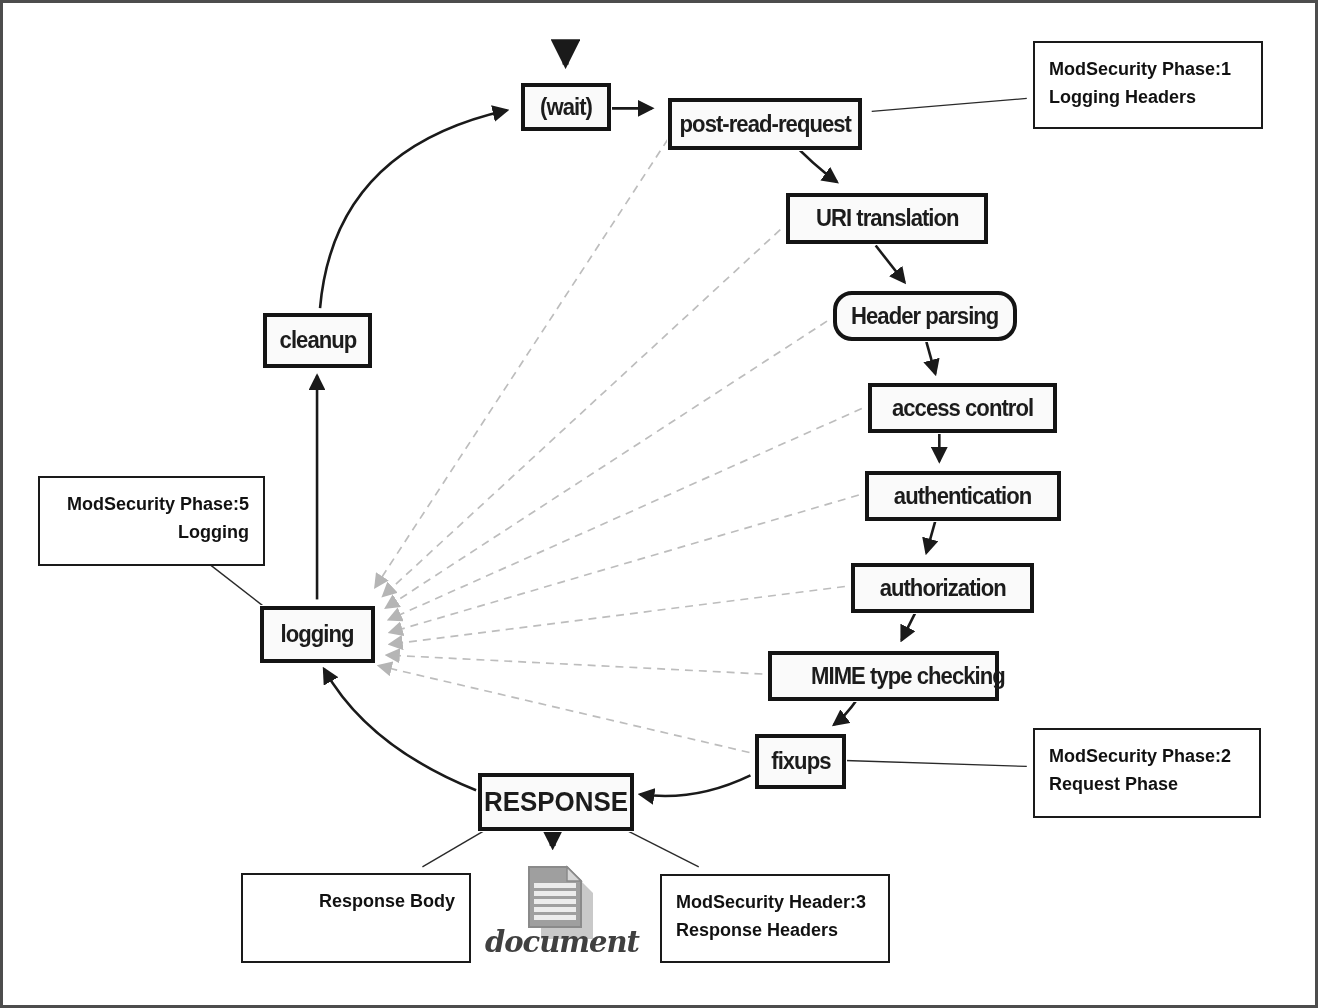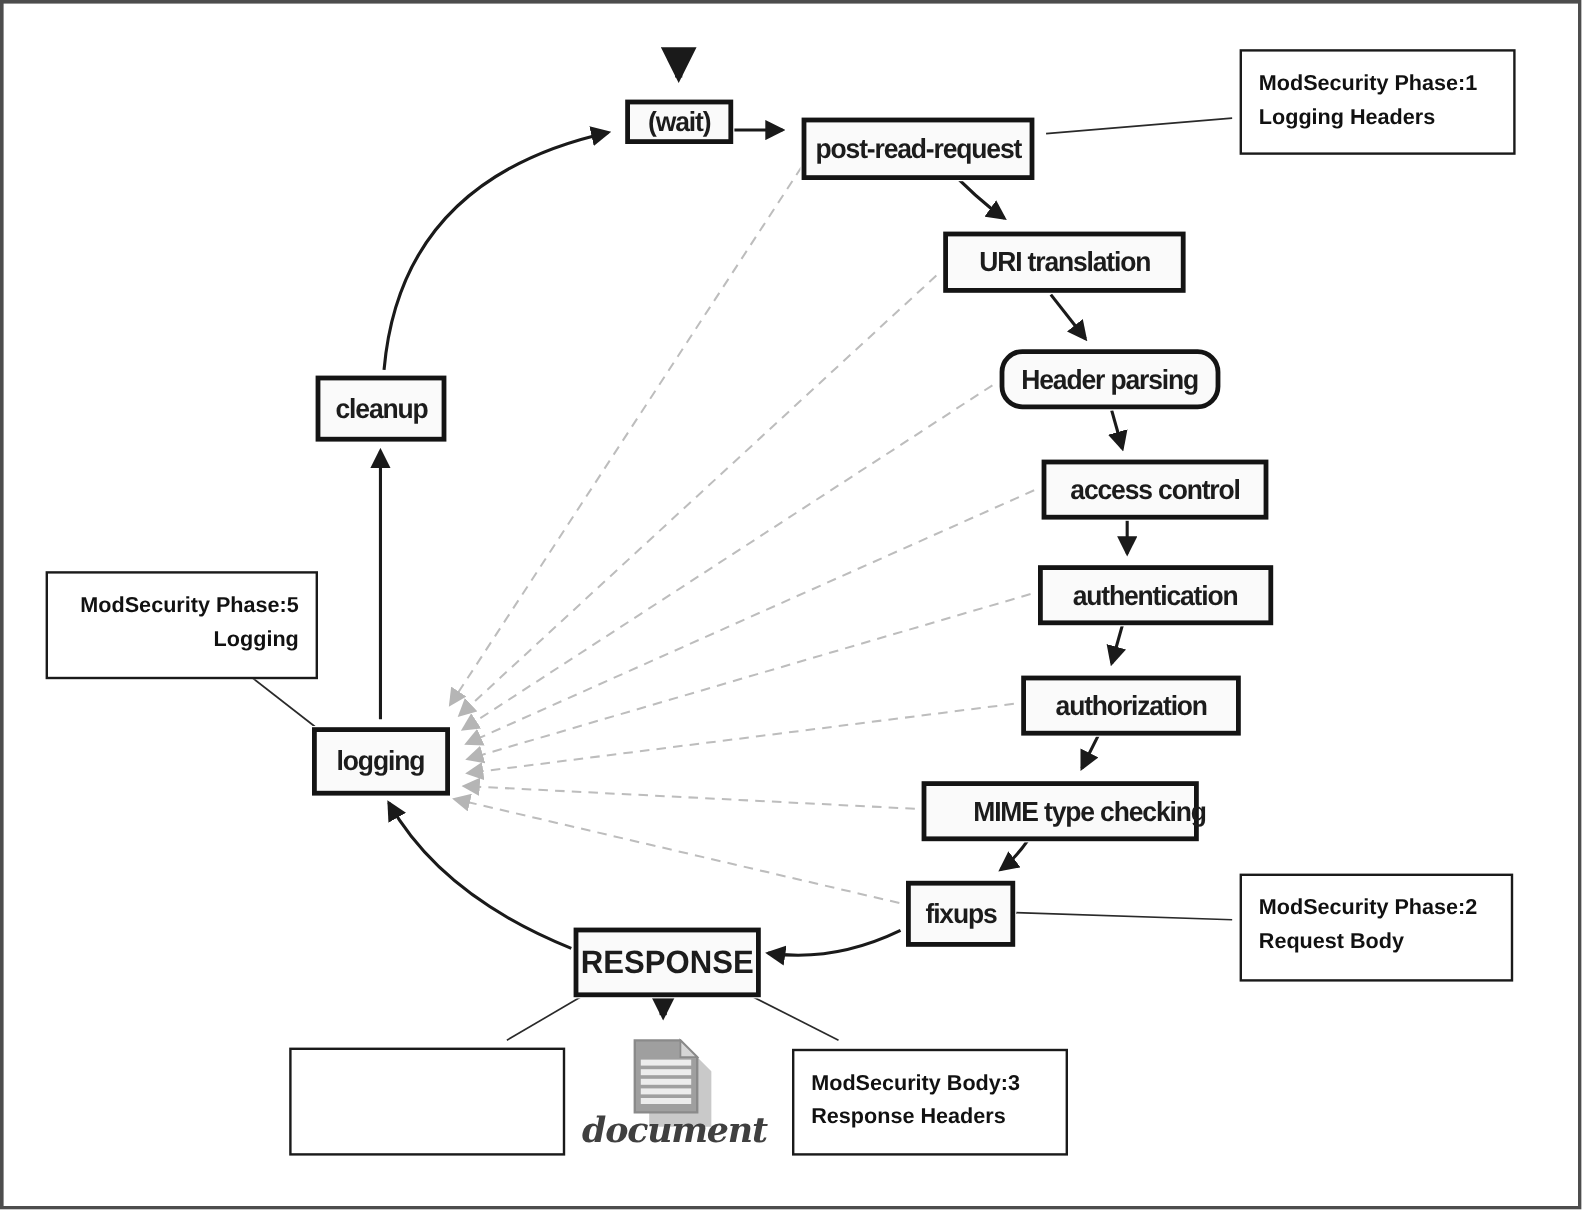--- a/index.html
+++ b/index.html
@@ -106,21 +106,21 @@
 
     <g stroke="#2a2a2a" stroke-width="1.4" fill="none">
       <path d="M1029 96 L873 109"></path>
       <path d="M1029 768 L846 762"></path>
       <path d="M206 564 L260 606"></path>
       <path d="M421 869 L491 828"></path>
       <path d="M699 869 L618 828"></path>
     </g>
   </svg>
 
-  <div class="node" style="left:518px;top:80px;width:90px;height:37px;">
+  <div class="node" style="left:518px;top:80px;width:90px;height:48px;">
     <span class="lbl">(wait)</span>
   </div>
   <div class="node" style="left:665px;top:95px;width:194px;height:52px;">
     <span class="lbl">post-read-request</span>
   </div>
   <div class="node" style="left:783px;top:190px;width:202px;height:51px;">
     <span class="lbl">URI translation</span>
   </div>
   <div class="node" style="left:830px;top:288px;width:184px;height:50px;border-radius:19px;">
     <span class="lbl">Header parsing</span>
@@ -149,27 +149,28 @@
   <div class="node" style="left:260px;top:310px;width:109px;height:55px;">
     <span class="lbl">cleanup</span>
   </div>
 
   <div class="note" style="left:1030px;top:38px;width:230px;height:88px;">
     <div>ModSecurity Phase:1</div>
     <div>Logging Headers</div>
   </div>
   <div class="note" style="left:1030px;top:725px;width:228px;height:90px;">
     <div>ModSecurity Phase:2</div>
-    <div>Request Body</div>
+    <div>Request Phase</div>
   </div>
   <div class="note" style="left:657px;top:871px;width:230px;height:89px;">
-    <div>ModSecurity Body:3</div>
+    <div>ModSecurity Header:3</div>
     <div>Response Headers</div>
   </div>
   <div class="note right" style="left:238px;top:870px;width:230px;height:90px;">
+    <div>Response Body</div>
   </div>
   <div class="note right" style="left:35px;top:473px;width:227px;height:90px;">
     <div>ModSecurity Phase:5</div>
     <div>Logging</div>
   </div>
 
   <svg id="doc-icon" viewBox="0 0 72 78">
     <path d="M14 10 H52 L66 24 V70 H14 Z" transform="translate(6,6)" fill="#c9c9c9"></path>
     <path d="M8 4 H46 L60 18 V64 H8 Z" fill="#9f9f9f" stroke="#8a8a8a" stroke-width="2"></path>
     <path d="M46 4 L60 18 H46 Z" fill="#d6d6d6" stroke="#8a8a8a" stroke-width="1.5"></path>

